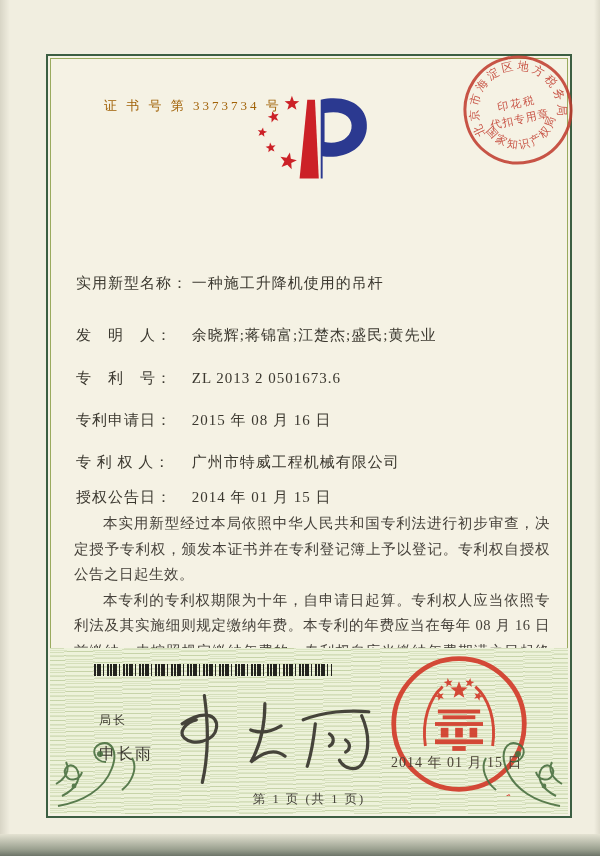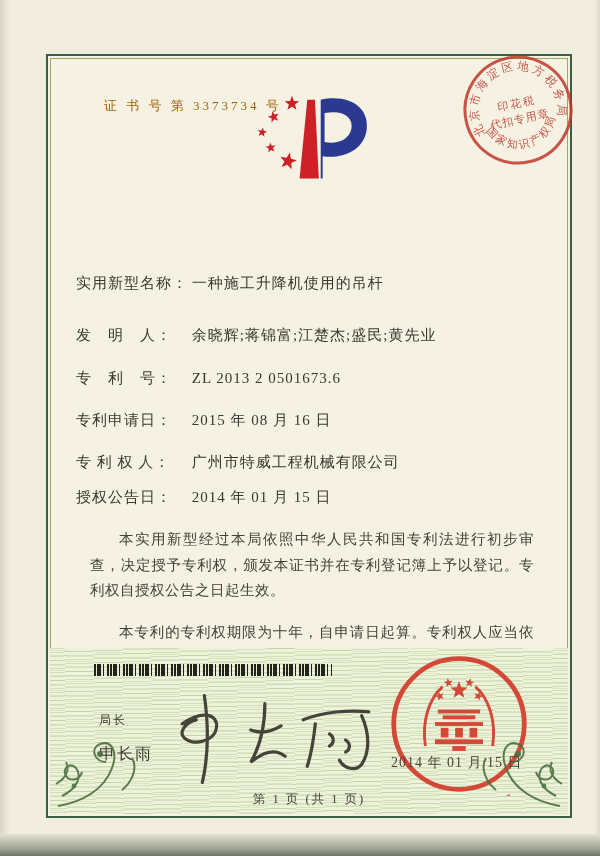--- a/index.html
+++ b/index.html
@@ -35,21 +35,21 @@
   .field:nth-child(2){top:62px;}
   .field:nth-child(3){top:105px;}
   .field:nth-child(4){top:147px;}
   .field:nth-child(5){top:189px;}
   .field:nth-child(6){top:224px;}
   .flabel{display:inline-block;min-width:112px;letter-spacing:1px;}
   .fvalue{letter-spacing:1px;}
 
   .body-text{position:absolute;top:455px;left:26px;right:20px;
     font-size:14.5px;line-height:25.5px;text-align:justify;color:#45413a;}
-  .body-text p{margin:16px;text-indent:2em;letter-spacing:.5px;}
+  .body-text p{margin:0;text-indent:2em;letter-spacing:.5px;}
 
   .green-panel{position:absolute;left:2px;right:2px;bottom:2px;height:166px;
     background-color:#edf2da;
     background-image:
       repeating-linear-gradient(178deg, rgba(122,150,70,.22) 0 1px, transparent 1px 4px),
       repeating-linear-gradient(182deg, rgba(122,150,70,.15) 0 1px, transparent 1px 5px);}
 
   .barcode{position:absolute;left:44px;top:16px;width:238px;height:12px;
     background:repeating-linear-gradient(90deg,
       #23231f 0 2px,transparent 2px 3px,

